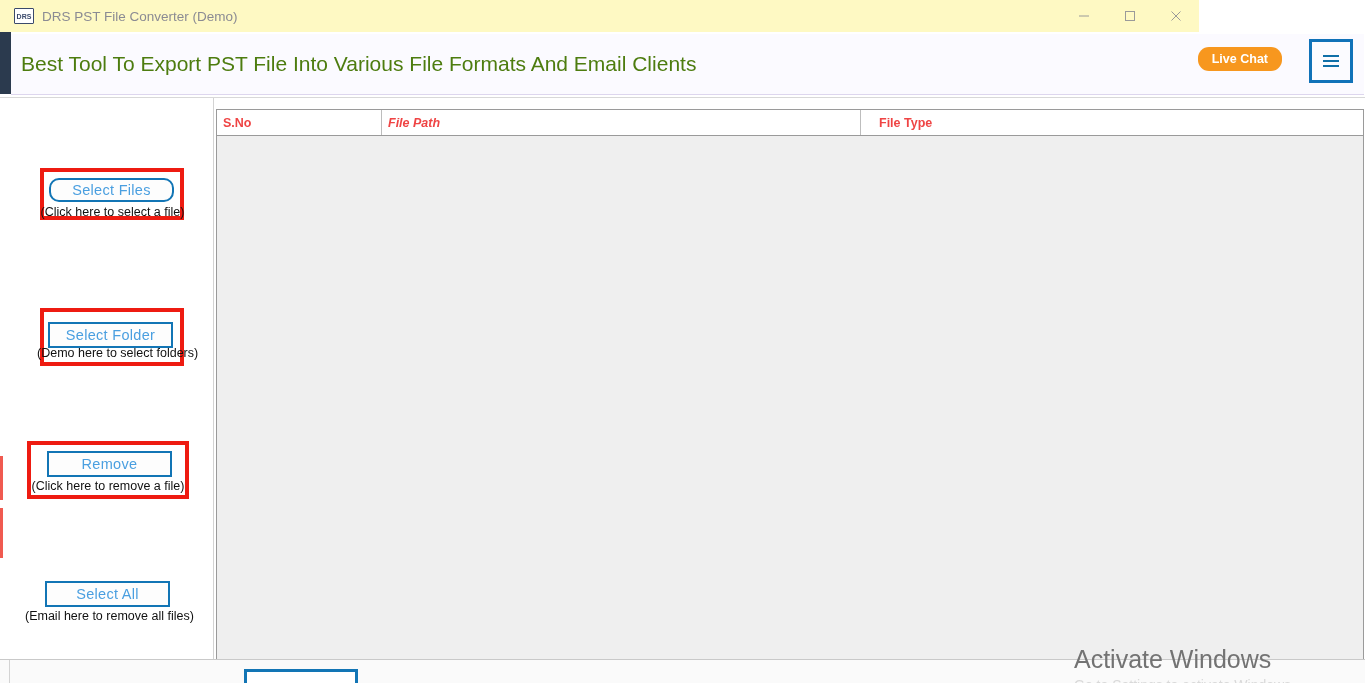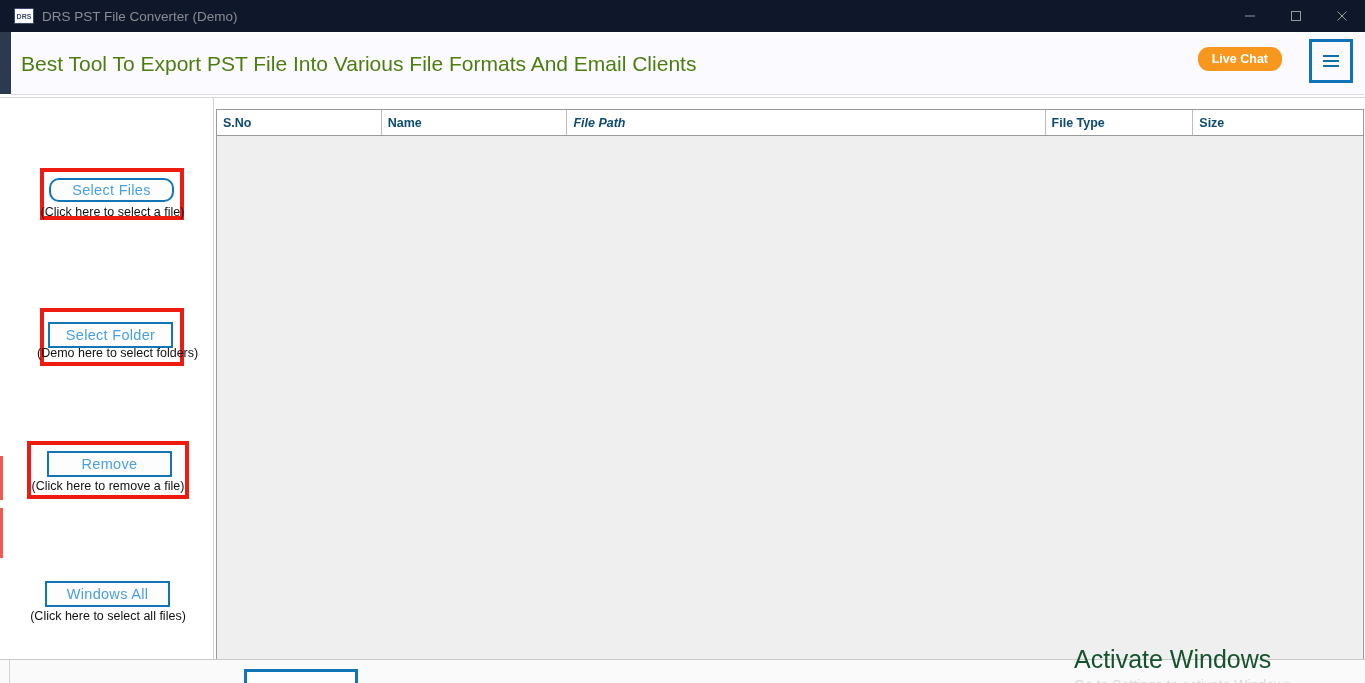--- a/index.html
+++ b/index.html
@@ -12,22 +12,22 @@
     height: 683px;
     overflow: hidden;
     font-family: "Liberation Sans", sans-serif;
     position: relative;
   }
 
   
   .titlebar {
     position: absolute;
     left: 0; top: 0;
-    width: 1365px; height: 32px;
-    background: #0f172a;
+    width: 1199px; height: 32px;
+    background: #fef9c3;
     border-bottom: 2px solid #1d4ed8;
   }
   .titlebar-left {
     position: absolute;
     left: 14px; top: 0;
     height: 32px;
     display: flex;
     align-items: center;
     gap: 8px;
   }
@@ -203,35 +203,35 @@
   .thead {
     display: flex;
     height: 26px;
     background: #ffffff;
     border-bottom: 1px solid #9a9a9a;
     box-sizing: border-box;
   }
   .th {
     font-size: 12.5px;
     font-weight: bold;
-    color: #0c4a6e;
+    color: #ef4444;
     font-family: "Liberation Sans", sans-serif;
     display: flex;
     align-items: center;
     padding-left: 6px;
     border-right: 1px solid #bdbdbd;
     box-sizing: border-box;
     height: 100%;
     white-space: nowrap;
   }
   .th:last-child { border-right: none; }
   .th-sno  { width: 165px; }
   .th-name { width: 186px; }
   .th-path { width: 479px; font-style: italic; }
-  .th-type { width: 148px; }
+  .th-type { width: 148px; margin-left: 12px; }
   .th-size { width: 170px; }
   .tbody {
     height: 523px;
     background: #efefef;
   }
 
   
   .footer {
     position: absolute;
     left: 0; top: 659px;
@@ -259,21 +259,21 @@
   .watermark {
     position: absolute;
     right: 70px;
     top: 645px;
     text-align: left;
     pointer-events: none;
     user-select: none;
   }
   .wm-title {
     font-size: 25px;
-    color: #14532d;
+    color: #737373;
     font-family: "Liberation Sans", sans-serif;
     line-height: 1.15;
     white-space: nowrap;
   }
   .wm-sub {
     font-size: 14px;
     color: #d9d9d9;
     font-family: "Liberation Sans", sans-serif;
     margin-top: 3px;
     white-space: nowrap;
@@ -329,34 +329,32 @@
     <div class="caption" style="left:31px; top:107px; width:145px;">(Click here to select a file)</div>
 
     <div class="redbox" style="left:31px; top:210px; width:144px; height:58px;"></div>
     <div class="btn" style="left:39px; top:224px; width:125px; height:26px;">Select Folder</div>
     <div class="caption" style="left:28px; top:248px; width:150px;">(Demo here to select folders)</div>
 
     <div class="redbox" style="left:18px; top:343px; width:162px; height:58px;"></div>
     <div class="btn" style="left:38px; top:353px; width:125px; height:26px;">Remove</div>
     <div class="caption" style="left:20px; top:381px; width:158px;">(Click here to remove a file)</div>
 
-    <div class="btn" style="left:36px; top:483px; width:125px; height:26px;">Windows All</div>
-    <div class="caption" style="left:16px; top:511px; width:166px;">(Click here to select all files)</div>
+    <div class="btn" style="left:36px; top:483px; width:125px; height:26px;">Select All</div>
+    <div class="caption" style="left:16px; top:511px; width:166px;">(Email here to remove all files)</div>
   </div>
 
   <div class="redfrag" style="left:0px; top:358px; width:3px; height:44px;"></div>
   <div class="redfrag" style="left:0px; top:410px; width:3px; height:50px;"></div>
 
   <div class="tablewrap">
     <div class="thead">
       <div class="th th-sno">S.No</div>
-      <div class="th th-name">Name</div>
       <div class="th th-path">File Path</div>
       <div class="th th-type">File Type</div>
-      <div class="th th-size">Size</div>
     </div>
     <div class="tbody"></div>
   </div>
 </div>
 
 <div class="footer">
   <div class="footer-sidestrip"></div>
   <div class="footer-btn"></div>
 </div>
 

